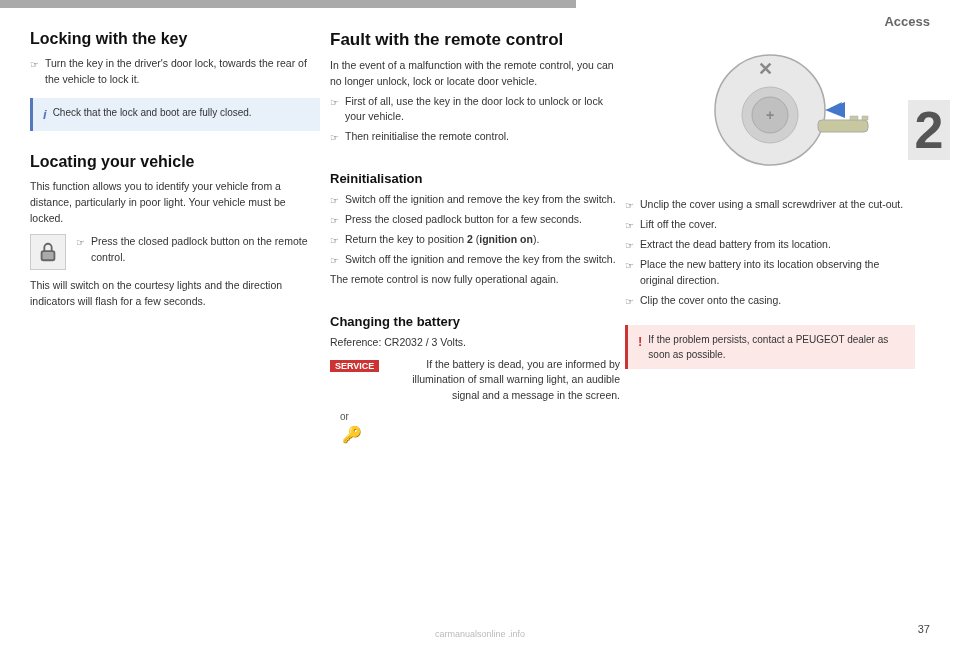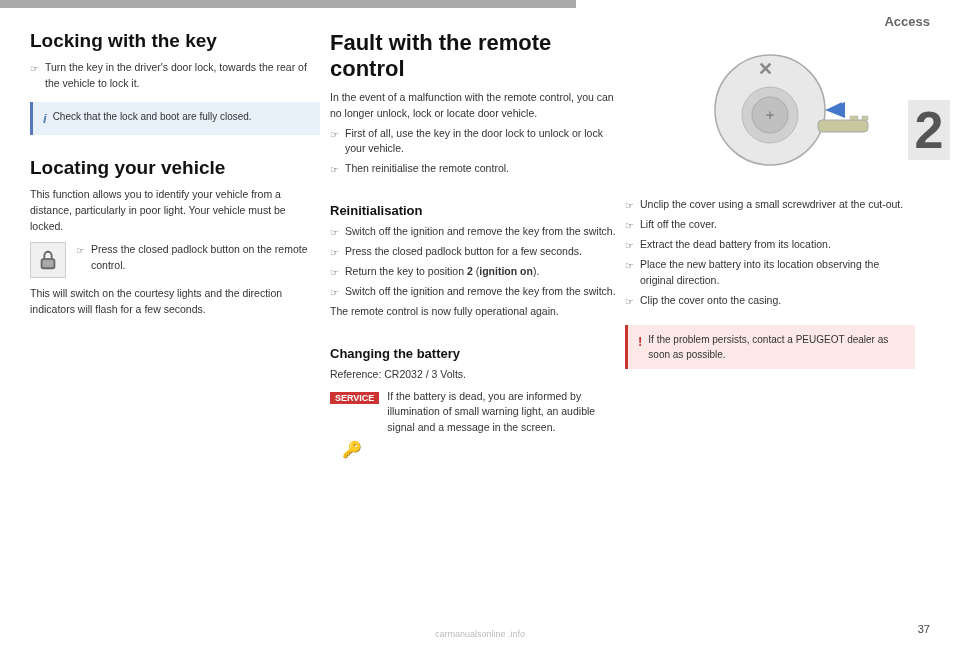--- a/index.html
+++ b/index.html
@@ -86,21 +86,21 @@
 
     
     .col-right {
       position: absolute;
       top: 30px;
       left: 625px;
       width: 290px;
     }
 
     .section-title {
-      font-size: 19px;
+      font-size: 16px;
       font-weight: bold;
       color: #111;
       margin-bottom: 8px;
     }
 
     .subsection-title {
       font-size: 13px;
       font-weight: bold;
       color: #111;
       margin-bottom: 6px;
@@ -193,21 +193,21 @@
       justify-content: center;
       flex-shrink: 0;
     }
 
     .lock-icon-svg {
       width: 22px;
       height: 22px;
     }
 
     .fault-title {
-      font-size: 22px;
+      font-size: 17px;
       font-weight: bold;
       color: #111;
       margin-bottom: 8px;
     }
 
     
     .service-badge {
       background: #cc3333;
       color: #fff;
       font-size: 9px;
@@ -318,27 +318,28 @@
     <div class="body-text">The remote control is now fully operational again.</div>
   </div>
 
   <br>
 
   
   <div>
     <div class="subsection-title">Changing the battery</div>
     <div class="body-text">Reference: CR2032 / 3 Volts.</div>
 
-    <div style="display:flex; align-items:flex-start; margin-top:6px; gap:4px;">
+    <div style="display:flex; align-items:flex-start; margin-top:6px; gap:4px;text-align:right;">
       <div style="flex-shrink:0; padding-top:2px;">
         <span class="service-badge">SERVICE</span>
       </div>
       <div class="body-text">If the battery is dead, you are informed by illumination of small warning light, an audible signal and a message in the screen.</div>
     </div>
 
+    <div class="or-text">or</div>
     <div style="margin-left:12px;">
       <span class="key-symbol">🔑</span>
     </div>
   </div>
 
 </div>
 
 <div class="col-right">
 
   <div style="text-align:center; margin-bottom:10px;">

